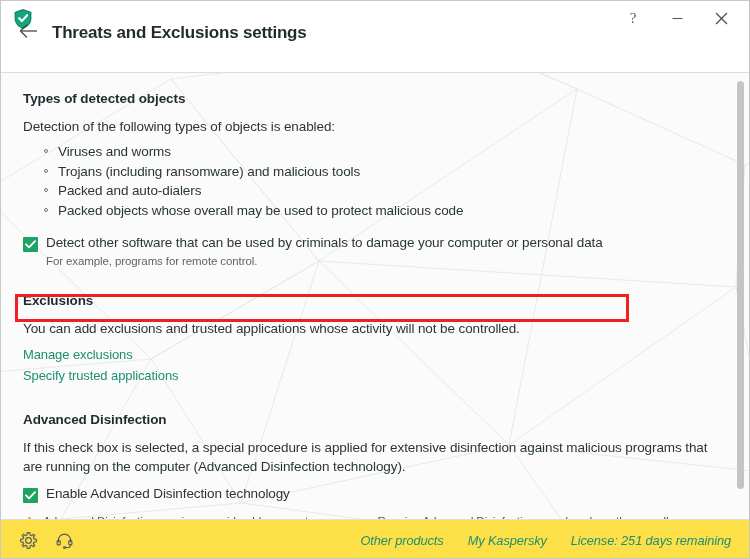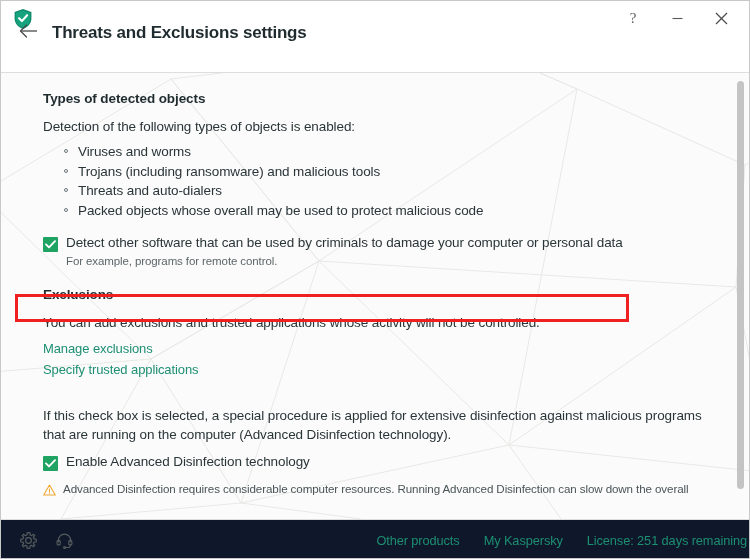--- a/index.html
+++ b/index.html
@@ -88,21 +88,20 @@
   }
 
   
   .content-wrap {
     position: relative;
     height: 446px;
     background: #fbfbfb;
     border-top: 1px solid #dedede;
     border-bottom: 1px solid #dedede;
     overflow: hidden;
-    padding-left: 20px;
   }
   .bg-pattern {
     position: absolute;
     inset: 0;
     pointer-events: none;
     opacity: 1;
   }
   .content {
     position: relative;
     padding: 18px 22px 0 22px;
@@ -234,25 +233,26 @@
     height: 408px;
     background: #c4c4c4;
     border-radius: 4px;
     cursor: pointer;
   }
 
   
   .footer {
     position: relative;
     height: 40px;
-    background: #0f172a;
-    display: flex;
-    align-items: center;
-    box-sizing: border-box;
-    padding: 0 2px 0 16px;
+    background: #fde047;
+    display: flex;
+    align-items: center;
+    box-sizing: border-box;
+    padding: 0 18px 0 16px;
+    font-style: italic;
   }
   .footer-left { display: flex; align-items: center; gap: 14px; }
   .footer-icon {
     width: 22px;
     height: 22px;
     display: flex;
     align-items: center;
     justify-content: center;
     color: #555c5e;
     cursor: pointer;
@@ -342,45 +342,46 @@
 
     <div class="content">
 
       <div>
         <div class="section-title">Types of detected objects</div>
         <p class="body-text">Detection of the following types of objects is enabled:</p>
 
         <ul class="obj-list">
           <li>Viruses and worms</li>
           <li>Trojans (including ransomware) and malicious tools</li>
-          <li>Threats and auto-dialers</li>
+          <li>Packed and auto-dialers</li>
           <li>Packed objects whose overall may be used to protect malicious code</li>
         </ul>
 
         <div style="margin-top:14px;">
           <div class="cb-row">
             <span class="cbox">
               <svg width="11" height="9" viewBox="0 0 11 9">
                 <polyline points="1,4.4 4,7.4 10,1.2" fill="none" stroke="#ffffff" stroke-width="1.9" stroke-linecap="round" stroke-linejoin="round"></polyline>
               </svg>
             </span>
             <span class="cb-label">Detect other software that can be used by criminals to damage your computer or personal data</span>
           </div>
           <div class="cb-sub">For example, programs for remote control.</div>
         </div>
       </div>
 
-      <div style="margin-top:20px;">
+      <div style="margin-top:26px;">
         <div class="section-title">Exclusions</div>
         <p class="body-text">You can add exclusions and trusted applications whose activity will not be controlled.</p>
         <a class="link">Manage exclusions</a>
         <a class="link">Specify trusted applications</a>
       </div>
 
       <div style="margin-top:26px;">
+        <div class="section-title">Advanced Disinfection</div>
         <p class="body-text" style="max-width:700px;">If this check box is selected, a special procedure is applied for extensive disinfection against malicious programs that are running on the computer (Advanced Disinfection technology).</p>
 
         <div class="cb-row" style="margin-top:9px;">
           <span class="cbox">
             <svg width="11" height="9" viewBox="0 0 11 9">
               <polyline points="1,4.4 4,7.4 10,1.2" fill="none" stroke="#ffffff" stroke-width="1.9" stroke-linecap="round" stroke-linejoin="round"></polyline>
             </svg>
           </span>
           <span class="cb-label">Enable Advanced Disinfection technology</span>
         </div>

